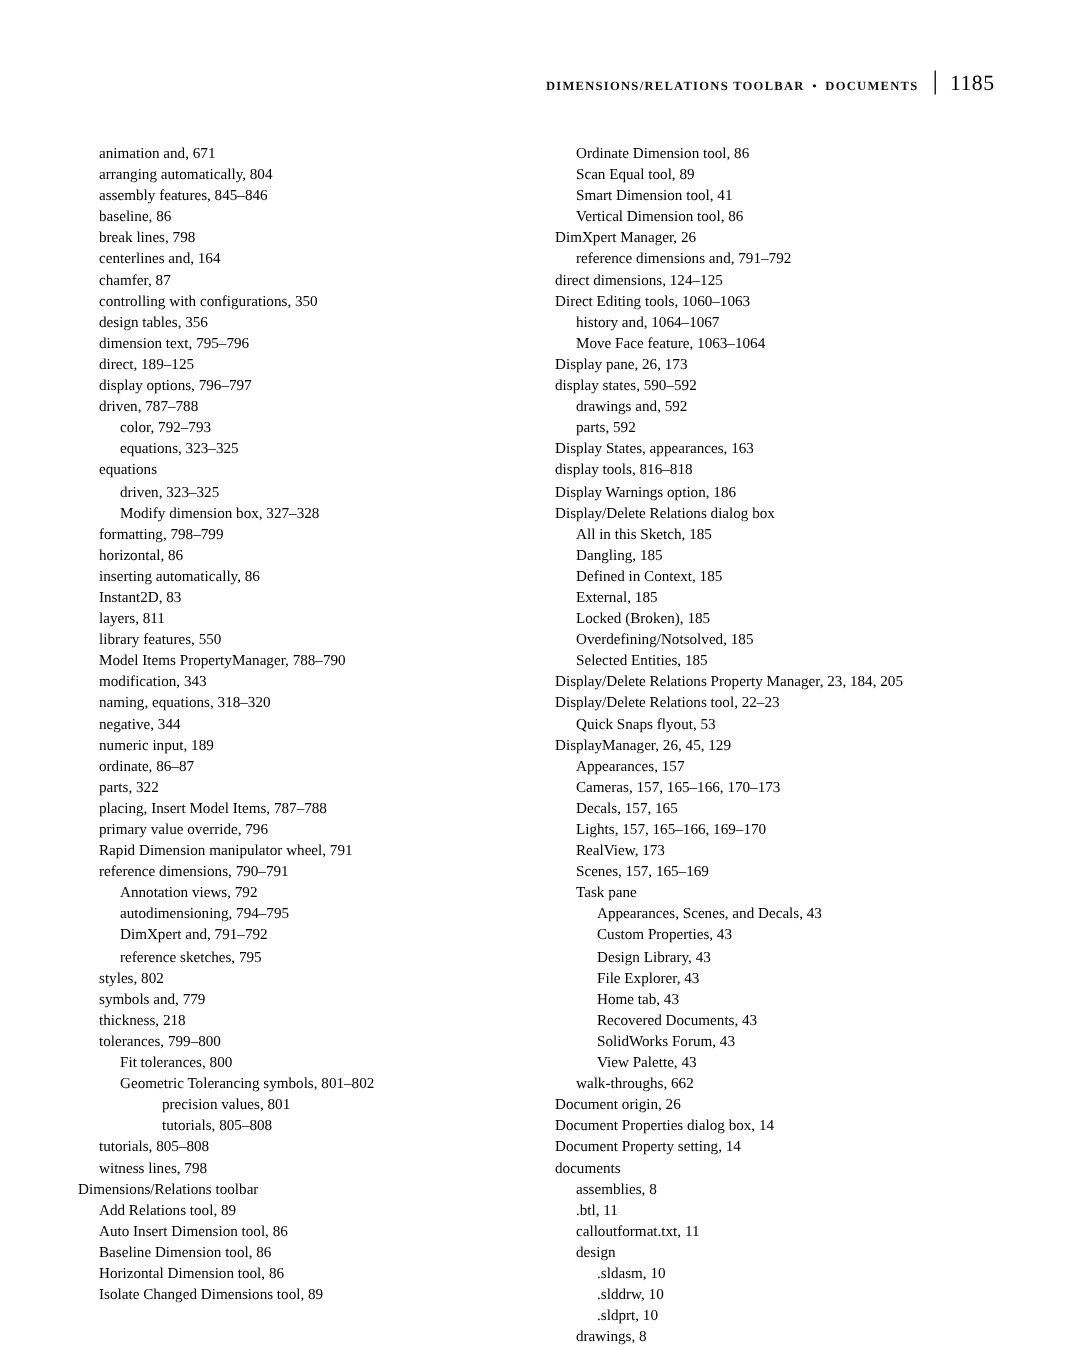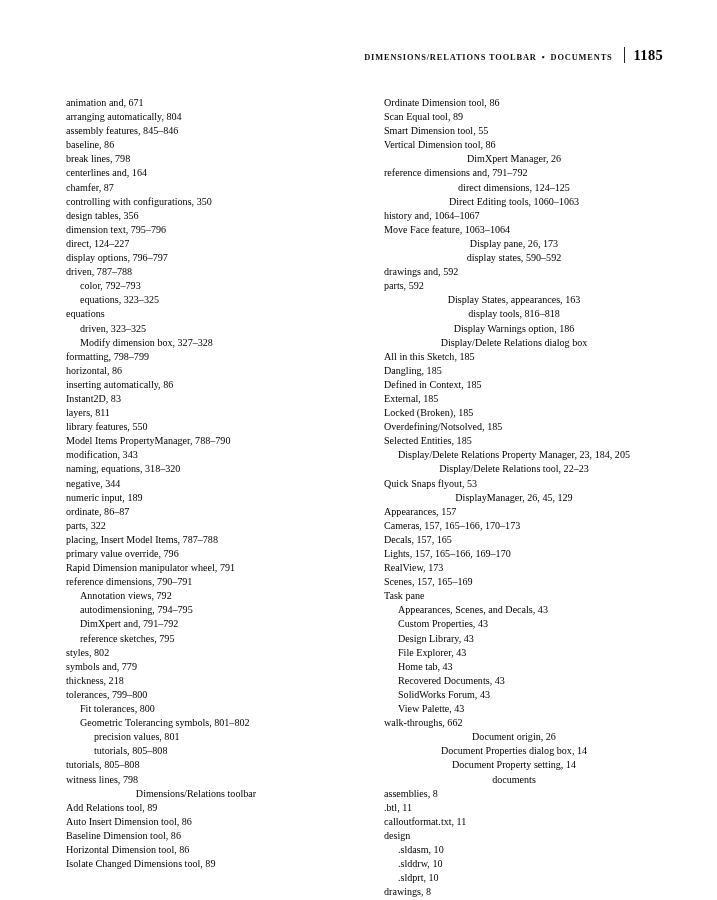--- a/index.html
+++ b/index.html
@@ -44,21 +44,21 @@
     width: 1px;
     height: 16px;
     background: #222;
     margin: 0 9px 0 11px;
     position: relative;
     top: 3px;
   }
   .folio {
     font-family: "Liberation Serif", serif;
     font-size: 14.5px;
-    font-weight: bold;
+    font-weight: normal;
     letter-spacing: 0.3px;
     color: #000;
   }
   
   .columns {
     margin-top: 30px;
     display: flex;
     gap: 30px;
     align-items: flex-start;
   }
@@ -67,24 +67,24 @@
     flex: 0 0 288px;
   }
   .entry {
     font-size: 10.1px;
     line-height: 14.1px;
     color: #000;
     text-indent: -10px;
     padding-left: 10px;
     white-space: nowrap;
   }
-  .lvl0 { margin-left: 0px; text-align: center; }
+  .lvl0 { margin-left: 0px; }
   .lvl1 { margin-left: 14px; }
   .lvl2 { margin-left: 28px; }
-  .lvl3 { margin-left: 42px; }
+  .lvl3 { margin-left: 56px; }
 </style>
 </head>
 <body>
 
 <div class="page">
 
   <div class="runhead">
     <span class="runhead-text">DIMENSIONS/RELATIONS TOOLBAR</span>
     <span class="runhead-text" style="margin:0 5px;">•</span>
     <span class="runhead-text">DOCUMENTS</span>
@@ -97,21 +97,21 @@
         <div class="entry lvl1">animation and, 671</div>
         <div class="entry lvl1">arranging automatically, 804</div>
         <div class="entry lvl1">assembly features, 845–846</div>
         <div class="entry lvl1">baseline, 86</div>
         <div class="entry lvl1">break lines, 798</div>
         <div class="entry lvl1">centerlines and, 164</div>
         <div class="entry lvl1">chamfer, 87</div>
         <div class="entry lvl1">controlling with configurations, 350</div>
         <div class="entry lvl1">design tables, 356</div>
         <div class="entry lvl1">dimension text, 795–796</div>
-        <div class="entry lvl1">direct, 124–227</div>
+        <div class="entry lvl1">direct, 189–125</div>
         <div class="entry lvl1">display options, 796–797</div>
         <div class="entry lvl1">driven, 787–788</div>
         <div class="entry lvl2">color, 792–793</div>
         <div class="entry lvl2">equations, 323–325</div>
         <div class="entry lvl1">equations</div>
         <div class="entry lvl2">driven, 323–325</div>
         <div class="entry lvl2">Modify dimension box, 327–328</div>
         <div class="entry lvl1">formatting, 798–799</div>
         <div class="entry lvl1">horizontal, 86</div>
         <div class="entry lvl1">inserting automatically, 86</div>
@@ -146,21 +146,21 @@
         <div class="entry lvl0">Dimensions/Relations toolbar</div>
         <div class="entry lvl1">Add Relations tool, 89</div>
         <div class="entry lvl1">Auto Insert Dimension tool, 86</div>
         <div class="entry lvl1">Baseline Dimension tool, 86</div>
         <div class="entry lvl1">Horizontal Dimension tool, 86</div>
         <div class="entry lvl1">Isolate Changed Dimensions tool, 89</div>
       </div>
     <div class="col" id="col1">
         <div class="entry lvl1">Ordinate Dimension tool, 86</div>
         <div class="entry lvl1">Scan Equal tool, 89</div>
-        <div class="entry lvl1">Smart Dimension tool, 55</div>
+        <div class="entry lvl1">Smart Dimension tool, 41</div>
         <div class="entry lvl1">Vertical Dimension tool, 86</div>
         <div class="entry lvl0">DimXpert Manager, 26</div>
         <div class="entry lvl1">reference dimensions and, 791–792</div>
         <div class="entry lvl0">direct dimensions, 124–125</div>
         <div class="entry lvl0">Direct Editing tools, 1060–1063</div>
         <div class="entry lvl1">history and, 1064–1067</div>
         <div class="entry lvl1">Move Face feature, 1063–1064</div>
         <div class="entry lvl0">Display pane, 26, 173</div>
         <div class="entry lvl0">display states, 590–592</div>
         <div class="entry lvl1">drawings and, 592</div>

